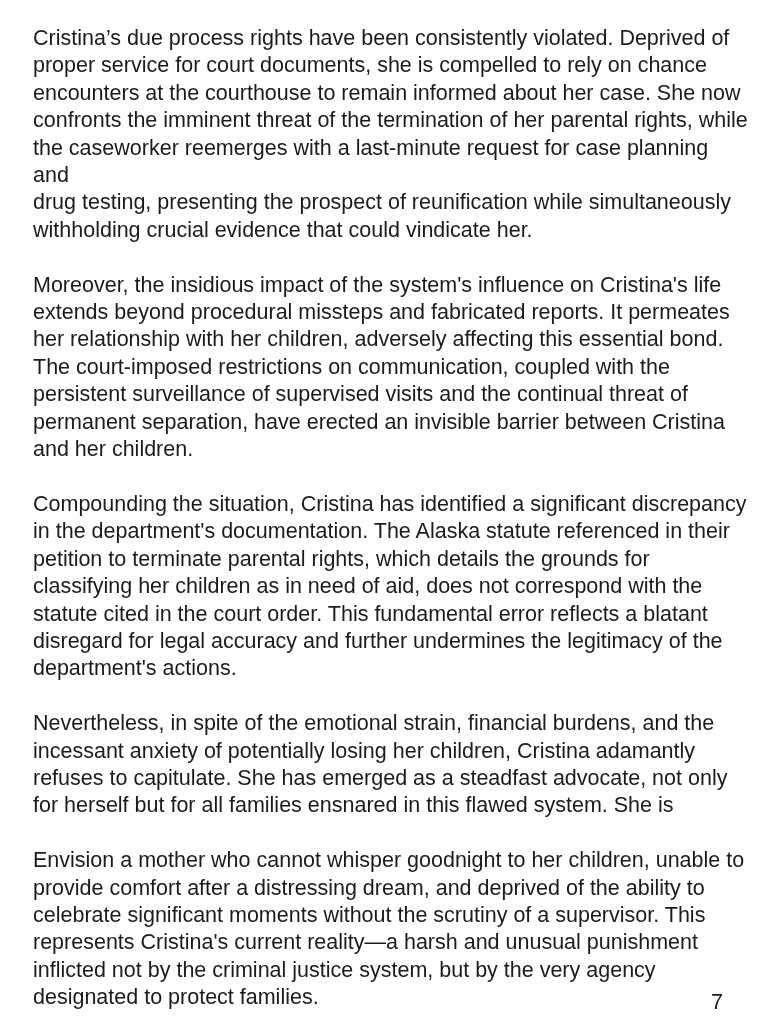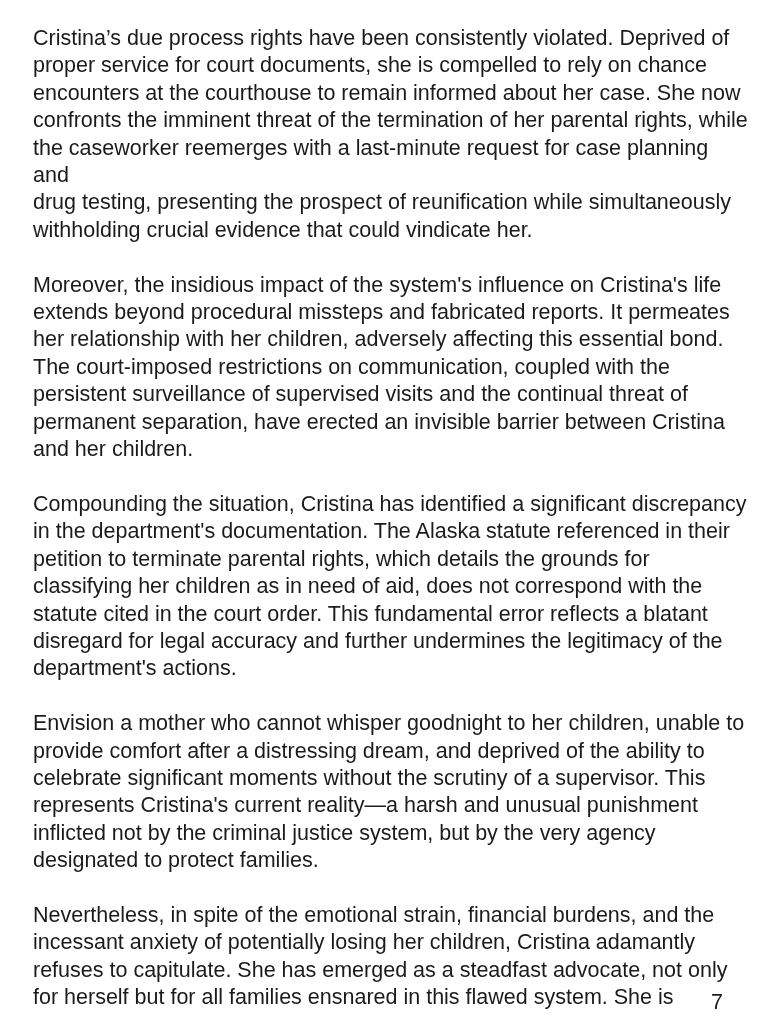--- a/index.html
+++ b/index.html
@@ -59,25 +59,25 @@
 persistent surveillance of supervised visits and the continual threat of
 permanent separation, have erected an invisible barrier between Cristina
 and her children.</p>
     <p class="para">Compounding the situation, Cristina has identified a significant discrepancy
 in the department's documentation. The Alaska statute referenced in their
 petition to terminate parental rights, which details the grounds for
 classifying her children as in need of aid, does not correspond with the
 statute cited in the court order. This fundamental error reflects a blatant
 disregard for legal accuracy and further undermines the legitimacy of the
 department's actions.</p>
+    <p class="para">Nevertheless, in spite of the emotional strain, financial burdens, and the
+incessant anxiety of potentially losing her children, Cristina adamantly
+refuses to capitulate. She has emerged as a steadfast advocate, not only
+for herself but for all families ensnared in this flawed system. She is</p>
     <p class="para">Envision a mother who cannot whisper goodnight to her children, unable to
 provide comfort after a distressing dream, and deprived of the ability to
 celebrate significant moments without the scrutiny of a supervisor. This
 represents Cristina's current reality—a harsh and unusual punishment
 inflicted not by the criminal justice system, but by the very agency
 designated to protect families.</p>
-    <p class="para">Nevertheless, in spite of the emotional strain, financial burdens, and the
-incessant anxiety of potentially losing her children, Cristina adamantly
-refuses to capitulate. She has emerged as a steadfast advocate, not only
-for herself but for all families ensnared in this flawed system. She is</p>
   </div>
   <div class="page-number">7</div>
 </div>
 
 </body></html>

